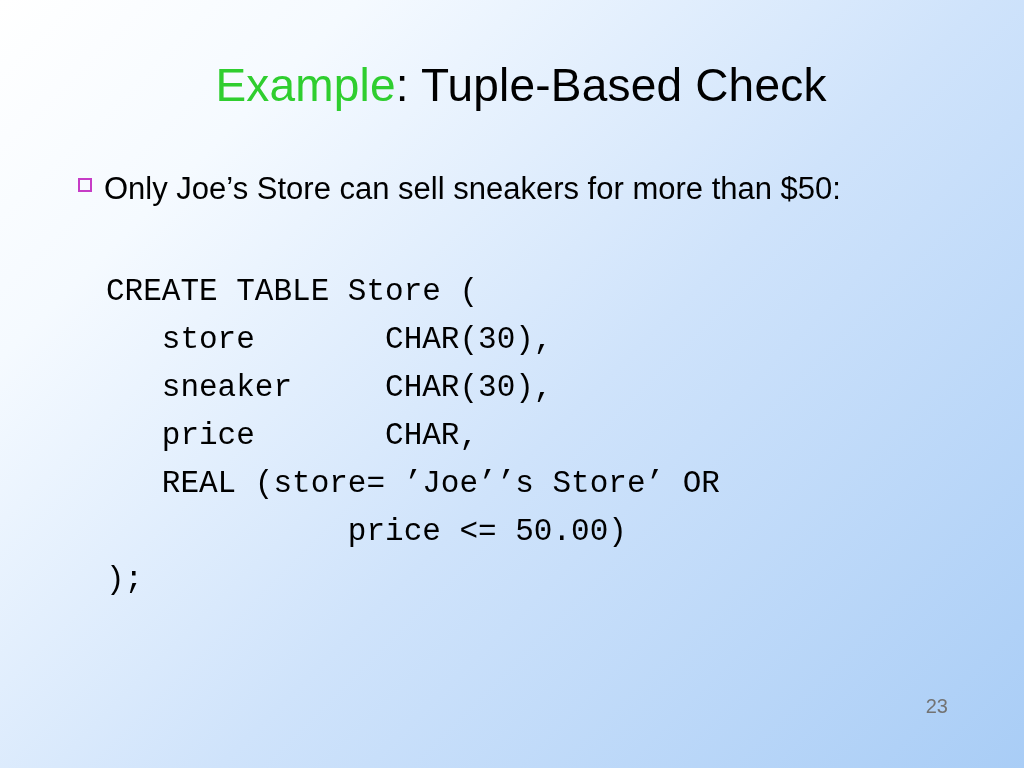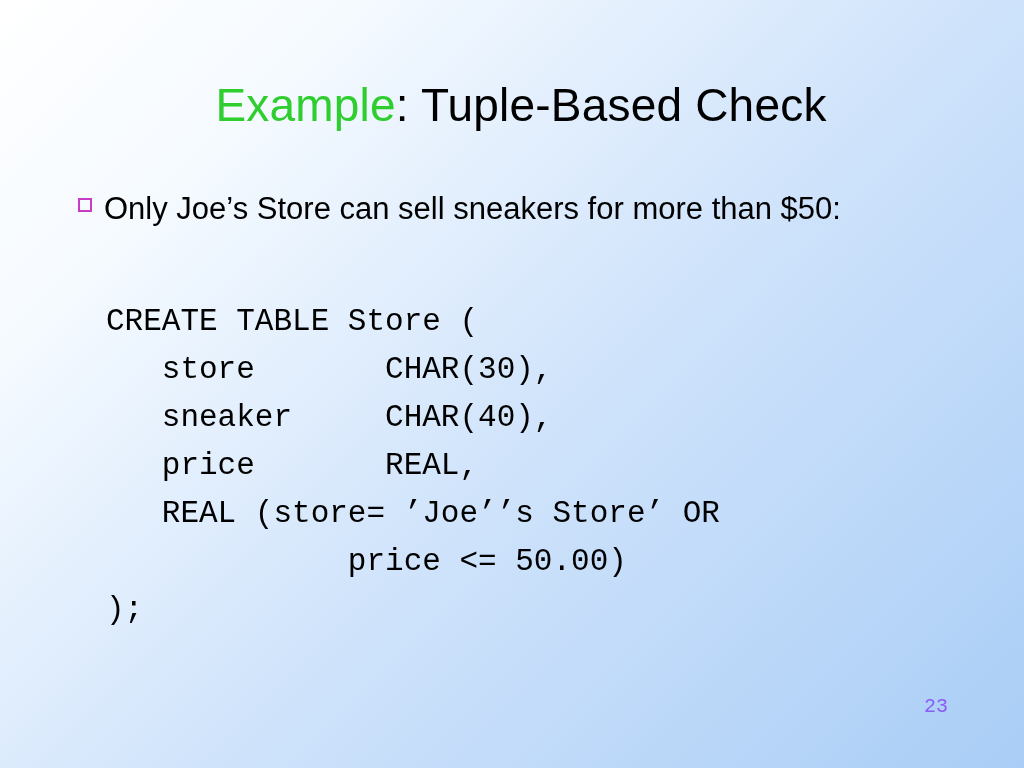--- a/index.html
+++ b/index.html
@@ -15,28 +15,27 @@
     height: 768px;
     padding: 58px 60px 40px 78px;
     position: relative;
   }
   .title {
     font-size: 46px;
     font-weight: 400;
     text-align: center;
     margin-bottom: 56px;
     letter-spacing: 0.2px;
-    margin-top: 20px;
   }
   .title-accent { color: #2fce2f; }
   .title-rest { color: #000; }
   .bullet-row {
     display: flex;
     align-items: flex-start;
-    margin-bottom: 20px;
+    margin-bottom: 10px;
   }
   .bullet-glyph {
     width: 14px;
     height: 14px;
     border: 2px solid #c63cc6;
     margin-top: 10px;
     margin-right: 12px;
     flex: 0 0 auto;
   }
   .bullet-text {
@@ -50,42 +49,42 @@
     line-height: 1.55;
     white-space: pre;
     color: #000;
     margin-left: 28px;
   }
   .page-num {
     position: absolute;
     right: 76px;
     bottom: 50px;
     font-size: 20px;
-    font-family: Liberation Mono, monospace;
-    color: #8b5cf6;
+    font-family: Liberation Sans, sans-serif;
+    color: #737373;
   }
 </style>
 </head>
 <body>
 
 <div class="slide">
 
   <h1 class="title">
     <span class="title-accent">Example</span><span class="title-rest">: Tuple-Based Check</span>
   </h1>
 
   <div class="bullet-row">
     <div class="bullet-glyph"></div>
     <div class="bullet-text">Only Joe’s Store can sell sneakers for more than $50:</div>
   </div>
 
   <div class="code">
 <span>CREATE TABLE Store (</span>
 <span>   store       CHAR(30),</span>
-<span>   sneaker     CHAR(40),</span>
-<span>   price       REAL,</span>
+<span>   sneaker     CHAR(30),</span>
+<span>   price       CHAR,</span>
 <span>   REAL (store= ’Joe’’s Store’ OR</span>
 <span>             price &lt;= 50.00)</span>
 <span>);</span></div>
 
   <div class="page-num">23</div>
 
 </div>
 
 </body></html>

